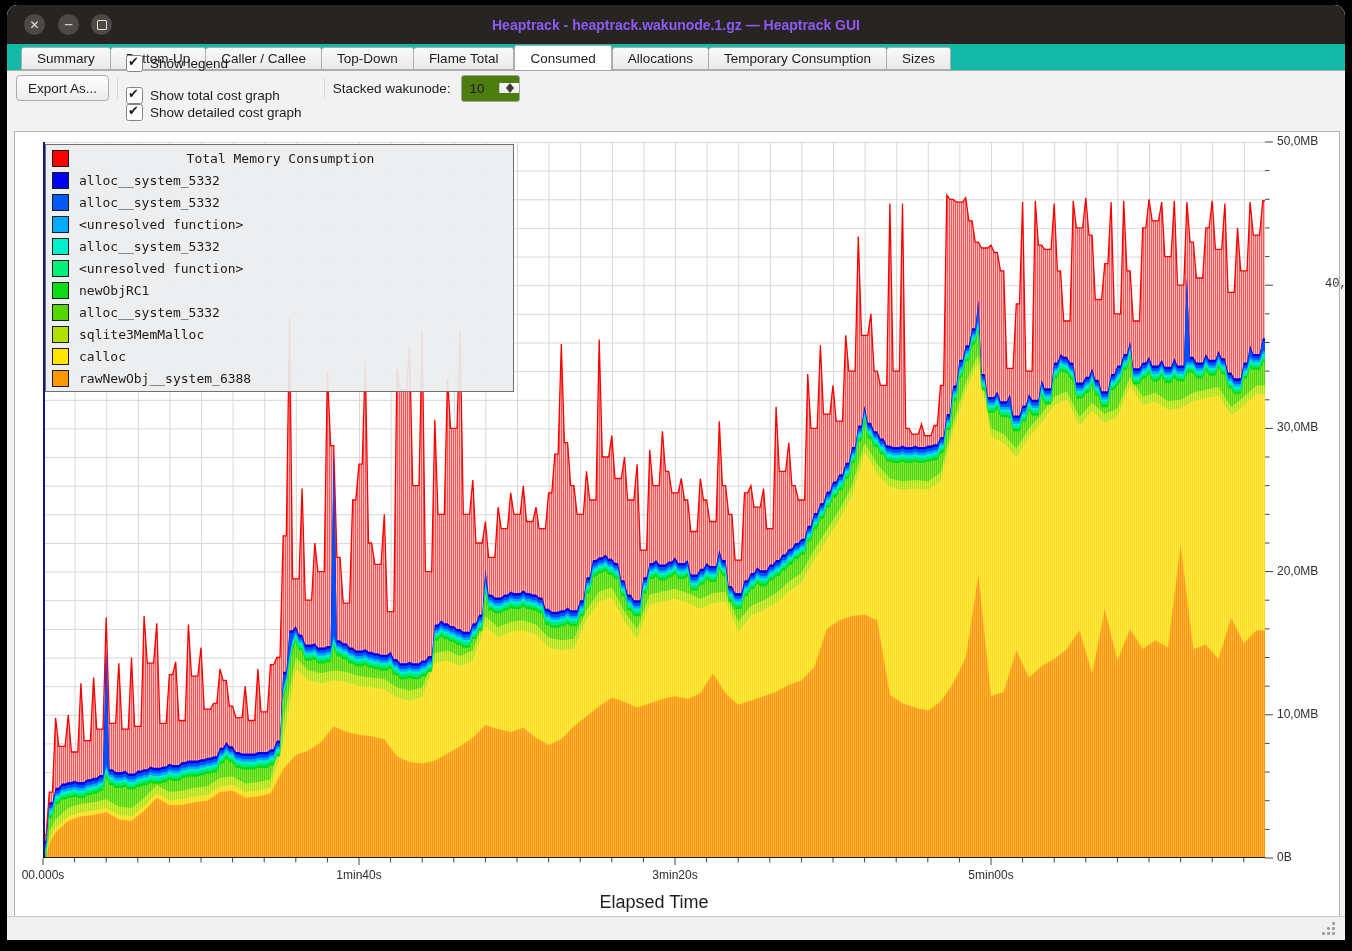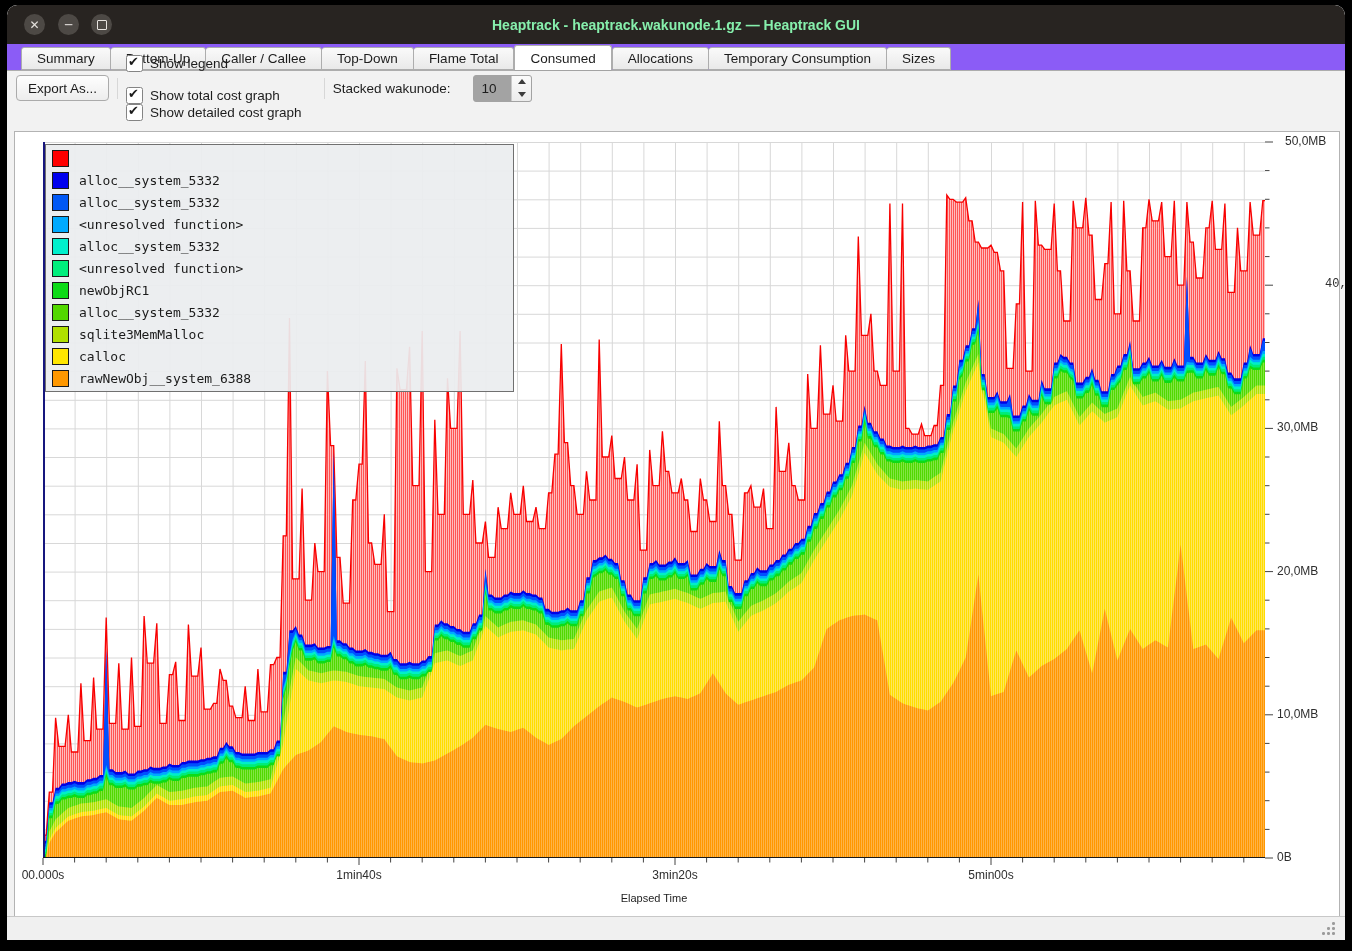--- a/index.html
+++ b/index.html
@@ -6,59 +6,59 @@
     font-family:"Liberation Sans",sans-serif;-webkit-font-smoothing:antialiased;}
   #win{position:absolute;left:7px;top:5px;width:1338px;height:935px;background:#f2f2f2;
     border-radius:10px 10px 0 0;overflow:hidden;}
   
   #titlebar{position:relative;height:39px;background:#282421;border-radius:10px 10px 0 0;}
   .tb-btn{position:absolute;top:9px;width:21px;height:21px;border-radius:50%;background:#4d4945;
     display:flex;align-items:center;justify-content:center;color:#e6e3df;font-size:12px;line-height:1;}
   .tb-glyph{font-family:"DejaVu Sans",sans-serif;}
   .tb-sq{width:8px;height:8px;border:1.4px solid #e6e3df;border-radius:1px;}
   #win-title{position:absolute;left:0;right:0;top:0;height:39px;display:flex;align-items:center;
-    justify-content:center;color:#86efac;font-size:14px;font-weight:bold;}
+    justify-content:center;color:#8b5cf6;font-size:14px;font-weight:bold;}
   
   #menubar{height:26px;background:#fcfcfc;display:flex;align-items:center;padding-left:14px;
     font-size:14px;color:#232323;border-bottom:1px solid #ececec;}
   .menu-item{padding:2px 10px;}
   .menu-item u{text-decoration:underline;text-underline-offset:2px;}
   
-  #tabbar{height:26px;background:#8b5cf6;display:flex;align-items:flex-end;padding-left:14px;
+  #tabbar{height:26px;background:#14b8a6;display:flex;align-items:flex-end;padding-left:14px;
     border-bottom:1px solid #adadad;}
   .tab{height:21px;display:flex;align-items:center;padding:0 15px;font-size:13.5px;color:#1c1c1c;
     background:linear-gradient(#fafafa,#e9e9e9);border:1px solid #adadad;border-left-width:0;
     border-radius:3px 3px 0 0;white-space:nowrap;}
   .tab:first-child{border-left-width:1px;}
   .tab.active{height:24px;background:#fff;position:relative;z-index:2;margin-bottom:-1px;
     border-bottom:1px solid #a3a3a3;border-left-width:1px;border-radius:3px 3px 0 0;}
   .tab.active + .tab{border-left-width:1px;}
   
   #toolbar{height:34px;background:#f2f2f2;display:flex;align-items:center;padding-left:9px;font-size:13.5px;color:#1c1c1c;}
   #export-btn{height:24px;padding:0 11px;border:1px solid #ababab;border-radius:4px;
     background:linear-gradient(#fefefe,#ededed);display:flex;align-items:center;font-size:13.5px;}
   .tsep{width:1px;height:21px;background:#d7d7d7;margin:0 8px;}
   .cb-group{display:flex;align-items:center;margin-right:4px;}
   .cb-box{width:15px;height:15px;border:1px solid #848484;border-radius:2.5px;background:#fff;
     position:relative;margin-right:7px;}
   .cb-box .chk{position:absolute;left:1px;top:-2px;font-size:13px;color:#1a1a1a;font-family:"DejaVu Sans",sans-serif;}
-  #spinbox{display:flex;height:25px;margin-left:23px;border:1px solid #a3a3a3;border-radius:3px;background:#a3a3a3;overflow:hidden;}
+  #spinbox{display:flex;height:25px;margin-left:11px;border:1px solid #a3a3a3;border-radius:3px;background:#4d7c0f;overflow:hidden;align-items:center;}
   #spin-val{width:30px;display:flex;align-items:center;justify-content:flex-start;padding-left:7px;font-size:13.5px;}
   #spin-btns{width:19px;border-left:1px solid #c9c9c9;display:flex;flex-direction:column;background:linear-gradient(#fbfbfb,#ececec);}
   .spin-b{flex:1;display:flex;align-items:center;justify-content:center;}
   .tri-up{width:0;height:0;border-left:4px solid transparent;border-right:4px solid transparent;border-bottom:5px solid #3c3c3c;}
   .tri-dn{width:0;height:0;border-left:4px solid transparent;border-right:4px solid transparent;border-top:5px solid #3c3c3c;}
   
   #chart-panel{position:absolute;left:7px;top:126px;width:1324px;height:784px;background:#fff;
     border:1px solid #b3b3b3;}
   #plot{position:absolute;left:28px;top:10px;width:1222px;height:716px;}
   #plot svg{overflow:visible;display:block;}
   .ytick-label{position:absolute;font-size:12px;color:#2e2e2e;white-space:nowrap;}
   .xtick-label{position:absolute;font-size:12px;color:#2e2e2e;white-space:nowrap;transform:translateX(-50%);}
-  #xlabel{position:absolute;left:28px;top:760px;width:1222px;text-align:center;font-size:11px;color:#1e1e1e;}
+  #xlabel{position:absolute;left:28px;top:760px;width:1222px;text-align:center;font-size:18px;color:#1e1e1e;}
   
   #legend{position:absolute;left:30px;top:12px;width:467px;background:rgba(235,237,239,0.93);
     border:1px solid #707070;padding:2px 0;font-family:"DejaVu Sans Mono","Liberation Mono",monospace;
     font-size:13px;color:#1b1b1b;z-index:5;}
   .lg-row{display:flex;align-items:center;height:22px;padding:0 6px;}
   .lg-swatch{width:15px;height:15px;border:1px solid #1a1a1a;flex:0 0 15px;margin-right:10px;}
   .lg-title{flex:1;text-align:center;margin-right:25px;}
   
   #statusbar{position:absolute;left:0;right:0;top:911px;height:24px;background:#f0f0f0;border-top:1px solid #c8c8c8;}
   #grip{position:absolute;right:8px;top:5px;width:15px;height:15px;}
@@ -169,20 +169,21 @@
           <path d="M0,714.9L3.2,714.9L6.3,697.4L9.5,691.7L12.6,685.9L15.8,683.1L19.0,680.2L22.1,677.3L25.3,674.5L28.4,673.4L31.6,672.3L34.8,671.3L37.9,670.2L41.1,669.8L44.2,669.5L47.4,669.1L50.6,668.7L53.7,668.0L56.9,667.3L60.0,666.6L63.2,665.9L66.4,667.7L69.5,669.5L72.7,671.3L75.8,673.0L79.0,673.4L82.2,673.8L85.3,674.1L88.5,674.5L91.6,672.0L94.8,669.5L98.0,667.0L101.1,664.4L104.3,661.2L107.4,658.0L110.6,654.8L113.8,651.6L116.9,653.4L120.1,655.1L123.2,656.9L126.4,658.7L129.6,658.4L132.7,658.0L135.9,657.6L139.0,657.3L142.2,656.6L145.4,655.9L148.5,655.1L151.7,654.4L154.8,654.1L158.0,653.7L161.2,653.4L164.3,653.0L167.5,650.8L170.6,648.7L173.8,646.5L177.0,644.4L180.1,644.0L183.3,643.7L186.4,643.3L189.6,643.0L192.8,644.8L195.9,646.5L199.1,648.3L202.2,650.1L205.4,649.8L208.6,649.4L211.7,649.1L214.9,648.7L218.0,648.0L221.2,647.3L224.4,646.5L227.5,645.8L230.7,634.7L233.8,623.6L237.0,614.6L240.2,601.4L243.3,582.8L246.5,564.2L249.6,545.6L252.8,527.0L256.0,529.8L259.1,532.7L262.3,535.6L265.4,538.4L268.6,539.1L271.8,539.9L274.9,540.6L278.1,541.3L281.2,540.6L284.4,539.9L287.6,539.1L290.7,538.4L293.9,538.8L297.0,539.1L300.2,539.5L303.4,539.9L306.5,540.9L309.7,542.0L312.8,543.1L316.0,544.2L319.2,544.5L322.3,544.9L325.5,545.2L328.6,545.6L331.8,546.0L335.0,546.3L338.1,546.7L341.3,547.0L344.4,549.2L347.6,551.3L350.8,553.5L353.9,555.6L357.1,556.3L360.2,557.0L363.4,557.8L366.6,558.5L369.7,557.8L372.9,557.0L376.0,556.3L379.2,555.6L382.4,547.0L385.5,538.4L388.7,530.1L391.8,521.2L395.0,520.5L398.2,519.8L401.3,519.1L404.5,518.4L407.6,519.8L410.8,521.2L414.0,522.7L417.1,524.1L420.3,522.7L423.4,521.2L426.6,519.8L429.8,518.4L432.9,509.8L436.1,501.2L439.3,492.6L442.4,484.0L445.6,486.9L448.7,489.7L451.9,492.6L455.1,495.5L458.2,494.0L461.4,492.6L464.5,491.2L467.7,489.7L470.9,489.4L474.0,489.0L477.2,488.7L480.3,488.3L483.5,489.4L486.7,490.5L489.8,491.5L493.0,492.6L496.1,495.8L499.3,499.1L502.5,502.3L505.6,505.5L508.8,506.2L511.9,506.9L515.1,507.6L518.3,508.4L521.4,508.0L524.6,507.6L527.7,507.3L530.9,506.9L534.1,499.8L537.2,492.6L540.4,485.4L543.5,478.3L546.7,473.6L549.9,469.0L553.0,464.3L556.2,459.7L559.3,458.6L562.5,457.5L565.7,456.4L568.8,455.4L572.0,461.5L575.1,467.5L578.3,473.6L581.5,479.7L584.6,484.0L587.8,488.3L590.9,492.6L594.1,496.9L597.3,488.3L600.4,479.7L603.6,471.1L606.7,462.5L609.9,461.8L613.1,461.1L616.2,460.4L619.4,459.7L622.5,459.0L625.7,458.2L628.9,457.5L632.0,456.8L635.2,457.9L638.3,459.0L641.5,460.0L644.7,461.1L647.8,462.5L651.0,464.0L654.1,465.4L657.3,466.8L660.5,465.4L663.6,464.0L666.8,462.5L669.9,461.1L673.1,460.7L676.3,460.4L679.4,460.0L682.6,459.7L685.7,467.2L688.9,474.7L692.1,482.2L695.2,489.7L698.4,485.8L701.5,481.9L704.7,477.9L707.9,474.0L711.0,472.6L714.2,471.1L717.3,469.7L720.5,468.3L723.7,466.5L726.8,464.7L730.0,462.9L733.1,461.1L736.3,458.2L739.5,455.4L742.6,452.5L745.8,449.6L748.9,447.5L752.1,445.4L755.3,443.2L758.4,441.1L761.6,435.3L764.7,429.6L767.9,423.9L771.1,418.1L774.2,413.1L777.4,408.1L780.5,403.1L783.7,398.1L786.9,393.1L790.0,388.1L793.2,383.1L796.3,378.0L799.5,372.0L802.7,365.9L805.8,359.8L809.0,353.7L812.1,343.0L815.3,332.2L818.5,321.5L821.6,310.7L824.8,316.1L827.9,321.5L831.1,326.9L834.3,332.2L837.4,335.4L840.6,338.7L843.7,341.9L846.9,345.1L850.1,345.8L853.2,346.5L856.4,347.3L859.5,348.0L862.7,347.6L865.9,347.3L869.0,346.9L872.2,346.5L875.3,346.9L878.5,347.3L881.7,347.6L884.8,348.0L888.0,345.8L891.1,343.7L894.3,341.5L897.5,339.4L900.6,326.9L903.8,314.3L906.9,301.8L910.1,289.3L913.3,279.2L916.4,269.2L919.6,259.2L922.7,249.2L925.9,242.0L929.1,234.8L932.2,227.7L935.4,220.5L938.5,248.0L941.7,257.8L944.9,276.4L948.0,295.0L951.2,296.4L954.3,297.9L957.5,299.3L960.7,300.7L963.8,304.3L967.0,307.9L970.1,311.5L973.3,315.0L976.5,310.0L979.6,305.0L982.8,300.0L985.9,295.0L989.1,291.4L992.3,287.8L995.4,284.3L998.6,280.7L1001.7,276.4L1004.9,272.1L1008.1,267.8L1011.2,263.5L1014.4,262.1L1017.5,260.6L1020.7,259.2L1023.9,257.8L1027.0,264.2L1030.2,270.6L1033.3,277.1L1036.5,283.5L1039.7,280.0L1042.8,276.4L1046.0,272.8L1049.1,269.2L1052.3,272.1L1055.5,274.9L1058.6,277.8L1061.8,280.7L1064.9,279.2L1068.1,277.8L1071.3,276.4L1074.4,274.9L1077.6,267.1L1080.7,259.2L1083.9,251.3L1087.1,243.4L1090.2,248.5L1093.4,253.5L1096.5,258.5L1099.7,263.5L1102.9,262.4L1106.0,261.3L1109.2,260.3L1112.3,259.2L1115.5,261.3L1118.7,263.5L1121.8,265.6L1125.0,267.8L1128.1,267.4L1131.3,267.1L1134.5,266.7L1137.6,266.4L1140.8,264.6L1143.9,262.8L1147.1,261.0L1150.3,259.2L1153.4,258.5L1156.6,257.8L1159.7,257.0L1162.9,256.3L1166.1,255.6L1169.2,254.9L1172.4,254.2L1175.5,253.5L1178.7,258.5L1181.9,263.5L1185.0,268.5L1188.2,273.5L1191.3,271.0L1194.5,268.5L1197.7,266.0L1200.8,263.5L1204.0,260.6L1207.1,257.8L1210.3,254.9L1213.5,252.0L1216.6,252.0L1219.8,252.0L1222,252.0L1222,716L0,716Z" fill="url(#p_ye)"></path>
           <path d="M0,714.9L3.2,714.9L6.3,701.0L9.5,695.6L12.6,690.2L15.8,687.4L19.0,684.5L22.1,681.6L25.3,678.8L28.4,677.7L31.6,676.6L34.8,675.5L37.9,674.5L41.1,674.1L44.2,673.8L47.4,673.4L50.6,673.0L53.7,672.3L56.9,671.6L60.0,670.9L63.2,670.2L66.4,672.0L69.5,673.8L72.7,675.5L75.8,677.3L79.0,677.7L82.2,678.1L85.3,678.4L88.5,678.8L91.6,676.3L94.8,673.8L98.0,671.3L101.1,668.7L104.3,665.5L107.4,662.3L110.6,659.1L113.8,655.9L116.9,657.6L120.1,659.4L123.2,661.2L126.4,663.0L129.6,663.0L132.7,663.0L135.9,663.0L139.0,663.0L142.2,662.3L145.4,661.6L148.5,660.9L151.7,660.2L154.8,659.8L158.0,659.4L161.2,659.1L164.3,658.7L167.5,656.6L170.6,654.4L173.8,652.3L177.0,650.1L180.1,649.8L183.3,649.4L186.4,649.1L189.6,648.7L192.8,650.5L195.9,652.3L199.1,654.1L202.2,655.9L205.4,655.5L208.6,655.1L211.7,654.8L214.9,654.4L218.0,653.7L221.2,653.0L224.4,652.3L227.5,651.6L230.7,645.5L233.8,639.4L237.0,633.3L240.2,627.2L243.3,623.6L246.5,620.1L249.6,616.5L252.8,612.9L256.0,611.8L259.1,610.7L262.3,609.7L265.4,608.6L268.6,606.5L271.8,604.3L274.9,602.2L278.1,600.0L281.2,596.1L284.4,592.1L287.6,588.2L290.7,584.3L293.9,585.7L297.0,587.1L300.2,588.6L303.4,590.0L306.5,590.7L309.7,591.4L312.8,592.1L316.0,592.8L319.2,593.2L322.3,593.6L325.5,593.9L328.6,594.3L331.8,595.0L335.0,595.7L338.1,596.4L341.3,597.1L344.4,601.4L347.6,605.7L350.8,610.0L353.9,614.3L357.1,615.8L360.2,617.2L363.4,618.6L366.6,620.1L369.7,620.4L372.9,620.8L376.0,621.1L379.2,621.5L382.4,620.8L385.5,620.1L388.7,619.3L391.8,618.6L395.0,616.8L398.2,615.0L401.3,613.3L404.5,611.5L407.6,609.7L410.8,607.9L414.0,606.1L417.1,604.3L420.3,602.2L423.4,600.0L426.6,597.9L429.8,595.7L432.9,592.5L436.1,589.3L439.3,586.0L442.4,582.8L445.6,583.9L448.7,585.0L451.9,586.0L455.1,587.1L458.2,587.8L461.4,588.6L464.5,589.3L467.7,590.0L470.9,588.9L474.0,587.8L477.2,586.8L480.3,585.7L483.5,588.2L486.7,590.7L489.8,593.2L493.0,595.7L496.1,597.5L499.3,599.3L502.5,601.1L505.6,602.9L508.8,601.4L511.9,600.0L515.1,598.6L518.3,597.1L521.4,593.9L524.6,590.7L527.7,587.5L530.9,584.3L534.1,581.8L537.2,579.2L540.4,576.7L543.5,574.2L546.7,571.7L549.9,569.2L553.0,566.7L556.2,564.2L559.3,562.1L562.5,559.9L565.7,557.8L568.8,555.6L572.0,556.7L575.1,557.8L578.3,558.8L581.5,559.9L584.6,561.3L587.8,562.8L590.9,564.2L594.1,565.6L597.3,564.6L600.4,563.5L603.6,562.4L606.7,561.3L609.9,560.3L613.1,559.2L616.2,558.1L619.4,557.0L622.5,556.3L625.7,555.6L628.9,554.9L632.0,554.2L635.2,554.9L638.3,555.6L641.5,556.3L644.7,557.0L647.8,555.6L651.0,554.2L654.1,552.8L657.3,551.3L660.5,546.3L663.6,541.3L666.8,536.3L669.9,531.3L673.1,536.3L676.3,541.3L679.4,546.3L682.6,551.3L685.7,554.2L688.9,557.0L692.1,559.9L695.2,562.8L698.4,561.7L701.5,560.6L704.7,559.6L707.9,558.5L711.0,557.4L714.2,556.3L717.3,555.3L720.5,554.2L723.7,553.1L726.8,552.0L730.0,551.0L733.1,549.9L736.3,548.1L739.5,546.3L742.6,544.5L745.8,542.7L748.9,541.7L752.1,540.6L755.3,539.5L758.4,538.4L761.6,535.2L764.7,532.0L767.9,528.8L771.1,525.5L774.2,515.9L777.4,506.2L780.5,496.5L783.7,486.9L786.9,484.7L790.0,482.6L793.2,480.4L796.3,478.3L799.5,477.2L802.7,476.1L805.8,475.1L809.0,474.0L812.1,473.6L815.3,473.3L818.5,472.9L821.6,472.6L824.8,474.0L827.9,475.4L831.1,476.9L834.3,478.3L837.4,496.9L840.6,515.5L843.7,534.1L846.9,552.8L850.1,554.9L853.2,557.0L856.4,559.2L859.5,561.3L862.7,562.4L865.9,563.5L869.0,564.6L872.2,565.6L875.3,566.4L878.5,567.1L881.7,567.8L884.8,568.5L888.0,566.4L891.1,564.2L894.3,562.1L897.5,559.9L900.6,555.3L903.8,550.6L906.9,546.0L910.1,541.3L913.3,534.9L916.4,528.4L919.6,522.0L922.7,515.5L925.9,494.8L929.1,474.0L932.2,453.2L935.4,432.5L938.5,462.9L941.7,493.3L944.9,523.8L948.0,554.2L951.2,553.1L954.3,552.0L957.5,551.0L960.7,549.9L963.8,539.5L967.0,529.1L970.1,518.7L973.3,508.4L976.5,515.2L979.6,522.0L982.8,528.8L985.9,535.6L989.1,532.7L992.3,529.8L995.4,527.0L998.6,524.1L1001.7,522.3L1004.9,520.5L1008.1,518.7L1011.2,517.0L1014.4,514.4L1017.5,511.9L1020.7,509.4L1023.9,506.9L1027.0,502.3L1030.2,497.6L1033.3,493.0L1036.5,488.3L1039.7,499.1L1042.8,509.8L1046.0,520.5L1049.1,531.3L1052.3,515.2L1055.5,499.1L1058.6,482.9L1061.8,466.8L1064.9,479.7L1068.1,492.6L1071.3,505.5L1074.4,518.4L1077.6,510.5L1080.7,502.6L1083.9,494.8L1087.1,486.9L1090.2,491.9L1093.4,496.9L1096.5,501.9L1099.7,506.9L1102.9,504.8L1106.0,502.6L1109.2,500.5L1112.3,498.3L1115.5,500.1L1118.7,501.9L1121.8,503.7L1125.0,505.5L1128.1,479.7L1131.3,453.9L1134.5,428.2L1137.6,402.4L1140.8,428.5L1143.9,454.7L1147.1,480.8L1150.3,506.9L1153.4,505.9L1156.6,504.8L1159.7,503.7L1162.9,502.6L1166.1,506.2L1169.2,509.8L1172.4,513.4L1175.5,517.0L1178.7,506.6L1181.9,496.2L1185.0,485.8L1188.2,475.4L1191.3,481.9L1194.5,488.3L1197.7,494.8L1200.8,501.2L1204.0,498.0L1207.1,494.8L1210.3,491.5L1213.5,488.3L1216.6,488.3L1219.8,488.3L1222,488.3L1222,716L0,716Z" fill="url(#p_or)"></path>
           <line x1="1" y1="0" x2="1" y2="716" stroke="#16167e" stroke-width="2"></line>
           <line x1="0" y1="715.5" x2="1222" y2="715.5" stroke="#1a1a1a" stroke-width="1"></line>
           <path d="M1222,716.0h8M1222,687.4h4.5M1222,658.7h4.5M1222,630.1h4.5M1222,601.4h4.5M1222,572.8h8M1222,544.2h4.5M1222,515.5h4.5M1222,486.9h4.5M1222,458.2h4.5M1222,429.6h8M1222,401.0h4.5M1222,372.3h4.5M1222,343.7h4.5M1222,315.0h4.5M1222,286.4h8M1222,257.8h4.5M1222,229.1h4.5M1222,200.5h4.5M1222,171.8h4.5M1222,143.2h8M1222,114.6h4.5M1222,85.9h4.5M1222,57.3h4.5M1222,28.6h4.5M1222,0.0h8M0.0,716v7M31.6,716v4.5M63.2,716v4.5M94.8,716v4.5M126.4,716v4.5M158.0,716v4.5M189.6,716v4.5M221.2,716v4.5M252.8,716v4.5M284.4,716v4.5M316.0,716v7M347.6,716v4.5M379.2,716v4.5M410.8,716v4.5M442.4,716v4.5M474.0,716v4.5M505.6,716v4.5M537.2,716v4.5M568.8,716v4.5M600.4,716v4.5M632.0,716v7M663.6,716v4.5M695.2,716v4.5M726.8,716v4.5M758.4,716v4.5M790.0,716v4.5M821.6,716v4.5M853.2,716v4.5M884.8,716v4.5M916.4,716v4.5M948.0,716v7M979.6,716v4.5M1011.2,716v4.5M1042.8,716v4.5M1074.4,716v4.5M1106.0,716v4.5M1137.6,716v4.5M1169.2,716v4.5M1200.8,716v4.5" stroke="#444" stroke-width="1" fill="none"></path>
         </svg>
       </div>
     <div id="legend">
         <div class="lg-row">
           <span class="lg-swatch" style="background: rgb(255, 0, 0);"></span>
+          <span class="lg-title">Total Memory Consumption</span>
         </div>
         <div class="lg-row">
           <span class="lg-swatch" style="background: rgb(0, 0, 238);"></span>
           <span>alloc__system_5332</span>
         </div>
         <div class="lg-row">
           <span class="lg-swatch" style="background: rgb(0, 88, 245);"></span>
           <span>alloc__system_5332</span>
         </div>
         <div class="lg-row">
@@ -218,21 +219,21 @@
           <span>rawNewObj__system_6388</span>
         </div>
       </div>
 
     <div id="xlabel">Elapsed Time</div>
   <div class="ytick-label" style="left: 1262px; top: 718px;">0B</div>
       <div class="ytick-label" style="left: 1262px; top: 574.8px;">10,0MB</div>
       <div class="ytick-label" style="left: 1262px; top: 431.6px;">20,0MB</div>
       <div class="ytick-label" style="left: 1262px; top: 288.4px;">30,0MB</div>
       <div class="ytick-label" style="left: 1310px; top: 145.2px; font-family: Liberation Mono, monospace;">40,0MB</div>
-      <div class="ytick-label" style="left: 1262px; top: 2px; margin-left: 8px;">50,0MB</div>
+      <div class="ytick-label" style="left: 1262px; top: 2px;">50,0MB</div>
       <div class="xtick-label" style="left: 28px; top: 736px;">00.000s</div>
       <div class="xtick-label" style="left: 344.007px; top: 736px;">1min40s</div>
       <div class="xtick-label" style="left: 660.014px; top: 736px;">3min20s</div>
       <div class="xtick-label" style="left: 976.022px; top: 736px;">5min00s</div>
     </div>
 
   <div id="statusbar">
     <div id="grip">
         <i style="left: 10px; top: 0px;"></i>
         <i style="left: 10px; top: 5px;"></i>

